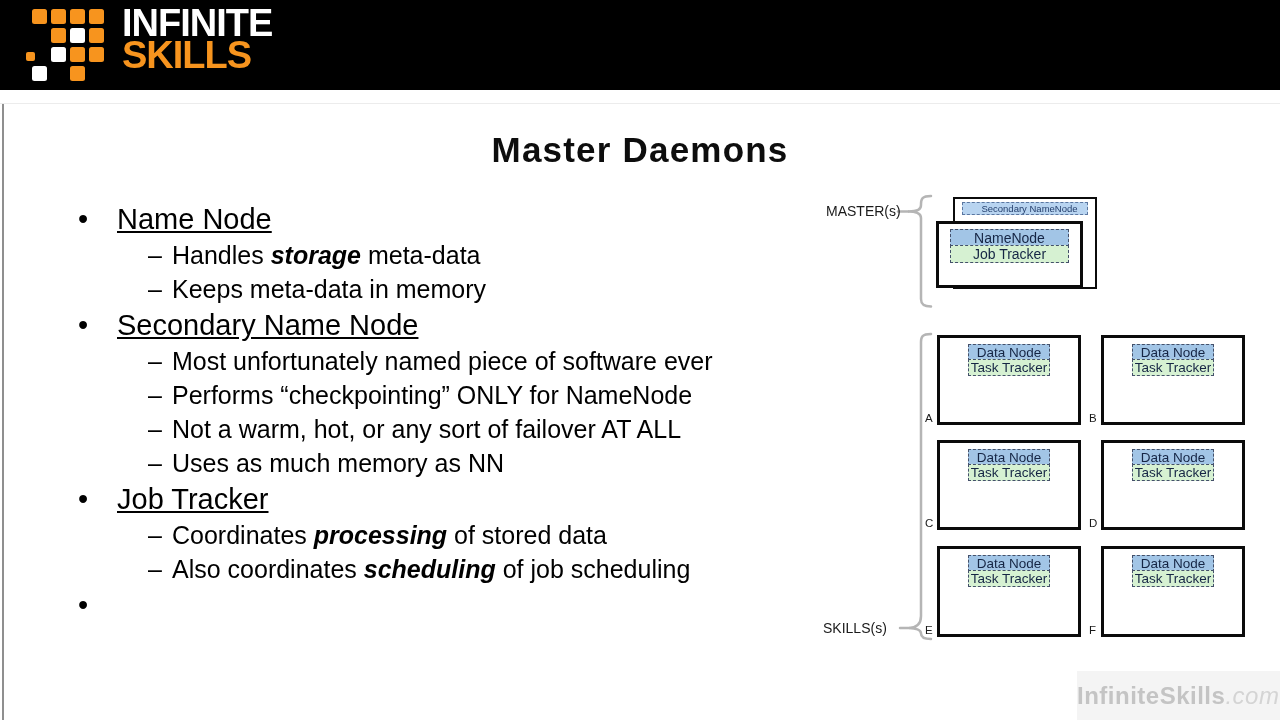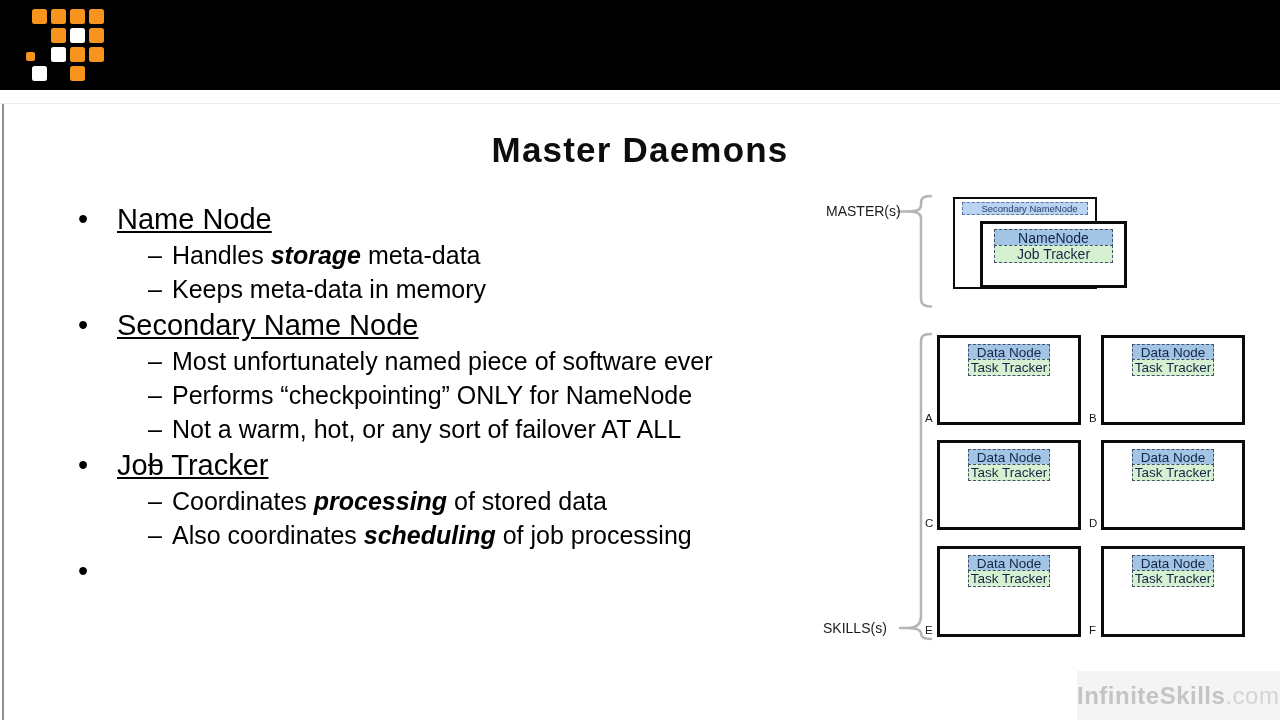--- a/index.html
+++ b/index.html
@@ -34,21 +34,21 @@
   .emph{font-weight:bold;font-style:italic;}
 
   
   .dg-label{position:absolute;font-size:14px;color:#1a1a1a;}
   .dg-master-label{left:826px;top:203px;}
   .dg-slave-label{left:823px;top:620px;}
   .brackets{position:absolute;left:0;top:0;width:1280px;height:720px;pointer-events:none;}
 
   .nodebox{position:absolute;background:#fff;border:3px solid #0b0b0b;box-sizing:border-box;}
   .back-box{left:953px;top:197px;width:144px;height:92px;border-width:2px;}
-  .front-box{left:936px;top:221px;width:147px;height:67px;margin-left:44px;}
+  .front-box{left:936px;top:221px;width:147px;height:67px;}
 
   .chip{box-sizing:border-box;display:flex;align-items:center;justify-content:center;
     border:1.6px dashed #44506a;color:#152544;overflow:hidden;white-space:nowrap;}
   .chip-blue{background:#A2C5E6;}
   .chip-blue-light{background:#B8D4F0;padding-left:9px;}
   .chip-green{background:#D6F1D2;}
   .sec-chip{margin:3px 7px 0 7px;height:13px;font-size:9.5px;color:#25406e;border-color:#5a76a0;}
   .m-chip{margin:0 11px;height:18px;font-size:14px;}
   .m-chip.first{margin-top:5px;}
   .m-chip.second{margin-top:-2px;}
@@ -57,21 +57,21 @@
   .s-chip.second{margin-top:-2px;}
 
   .slave-box{width:144px;height:90px;}
   .slave-letter{position:absolute;left:-15px;bottom:-2px;font-size:11.5px;color:#1a1a1a;}
 
   
   .watermark{position:absolute;left:1077px;top:671px;width:235px;height:49px;background:#f4f4f4;
     display:flex;align-items:center;justify-content:flex-start;padding-right:20px;box-sizing:border-box;
     font-size:24px;letter-spacing:0.5px;}
   .wm-bold{font-weight:700;color:#c4c4c4;}
-  .wm-light{font-weight:400;color:#d4d4d4;}
+  .wm-light{font-weight:400;color:#d4d4d4;font-style:italic;}
 </style>
 </head>
 <body>
 
 <div id="canvas">
 
   <div class="header">
     <div class="logo">
       <svg width="82" height="80" viewBox="0 0 82 80">
         <g>
@@ -83,20 +83,24 @@
           <rect x="44" y="23" width="15" height="15" rx="2.5" fill="#FFFFFF"></rect>
           <rect x="63" y="23" width="15" height="15" rx="2.5" fill="#F7941E"></rect>
           <rect x="0" y="47" width="9" height="9" rx="2" fill="#F7941E"></rect>
           <rect x="25" y="42" width="15" height="15" rx="2.5" fill="#FFFFFF"></rect>
           <rect x="44" y="42" width="15" height="15" rx="2.5" fill="#F7941E"></rect>
           <rect x="63" y="42" width="15" height="15" rx="2.5" fill="#F7941E"></rect>
           <rect x="6" y="61" width="15" height="15" rx="2.5" fill="#FFFFFF"></rect>
           <rect x="44" y="61" width="15" height="15" rx="2.5" fill="#F7941E"></rect>
         </g>
       </svg>
+      <div class="logo-text">
+        <div class="logo-line1">INFINITE</div>
+        <div class="logo-line2">SKILLS</div>
+      </div>
     </div>
   </div>
   <div class="header-shadow"></div>
   <div class="left-rail"></div>
 
   <div class="page-title">Master Daemons</div>
 
   <div class="bullets">
     <div class="b l1">
         <span class="mk">•</span>
@@ -121,32 +125,33 @@
     <div class="b l2">
         <span class="mk">–</span>
         <div class="tx"><span>Performs “checkpointing” ONLY for NameNode</span><span class="emph"></span><span></span></div>
       </div>
     <div class="b l2">
         <span class="mk">–</span>
         <div class="tx"><span>Not a warm, hot, or any sort of failover AT ALL</span><span class="emph"></span><span></span></div>
       </div>
     <div class="b l2">
         <span class="mk">–</span>
+        <div class="tx"><span>Uses as much memory as NN</span><span class="emph"></span><span></span></div>
       </div>
     <div class="b l1">
         <span class="mk">•</span>
         <div class="tx"><span>Job Tracker</span><span class="emph"></span><span></span></div>
       </div>
     <div class="b l2">
         <span class="mk">–</span>
         <div class="tx"><span>Coordinates </span><span class="emph">processing</span><span> of stored data</span></div>
       </div>
     <div class="b l2">
         <span class="mk">–</span>
-        <div class="tx"><span>Also coordinates </span><span class="emph">scheduling</span><span> of job processing</span></div>
+        <div class="tx"><span>Also coordinates </span><span class="emph">scheduling</span><span> of job scheduling</span></div>
       </div>
     <div class="b l1">
         <span class="mk">•</span>
       </div>
   </div>
 
   <svg class="brackets">
     <g fill="none" stroke="#b5b5b5" stroke-width="2.5" stroke-linecap="round">
       <path d="M931 196 C922 196 921 199 921 204 L921 205 C921 209.5 918 211.5 908 211.5 C918 211.5 921 214 921 218 L921 299 C921 304.5 924 306.5 931 306.5"></path>
       <path d="M898 211.5 L908 211.5"></path>

